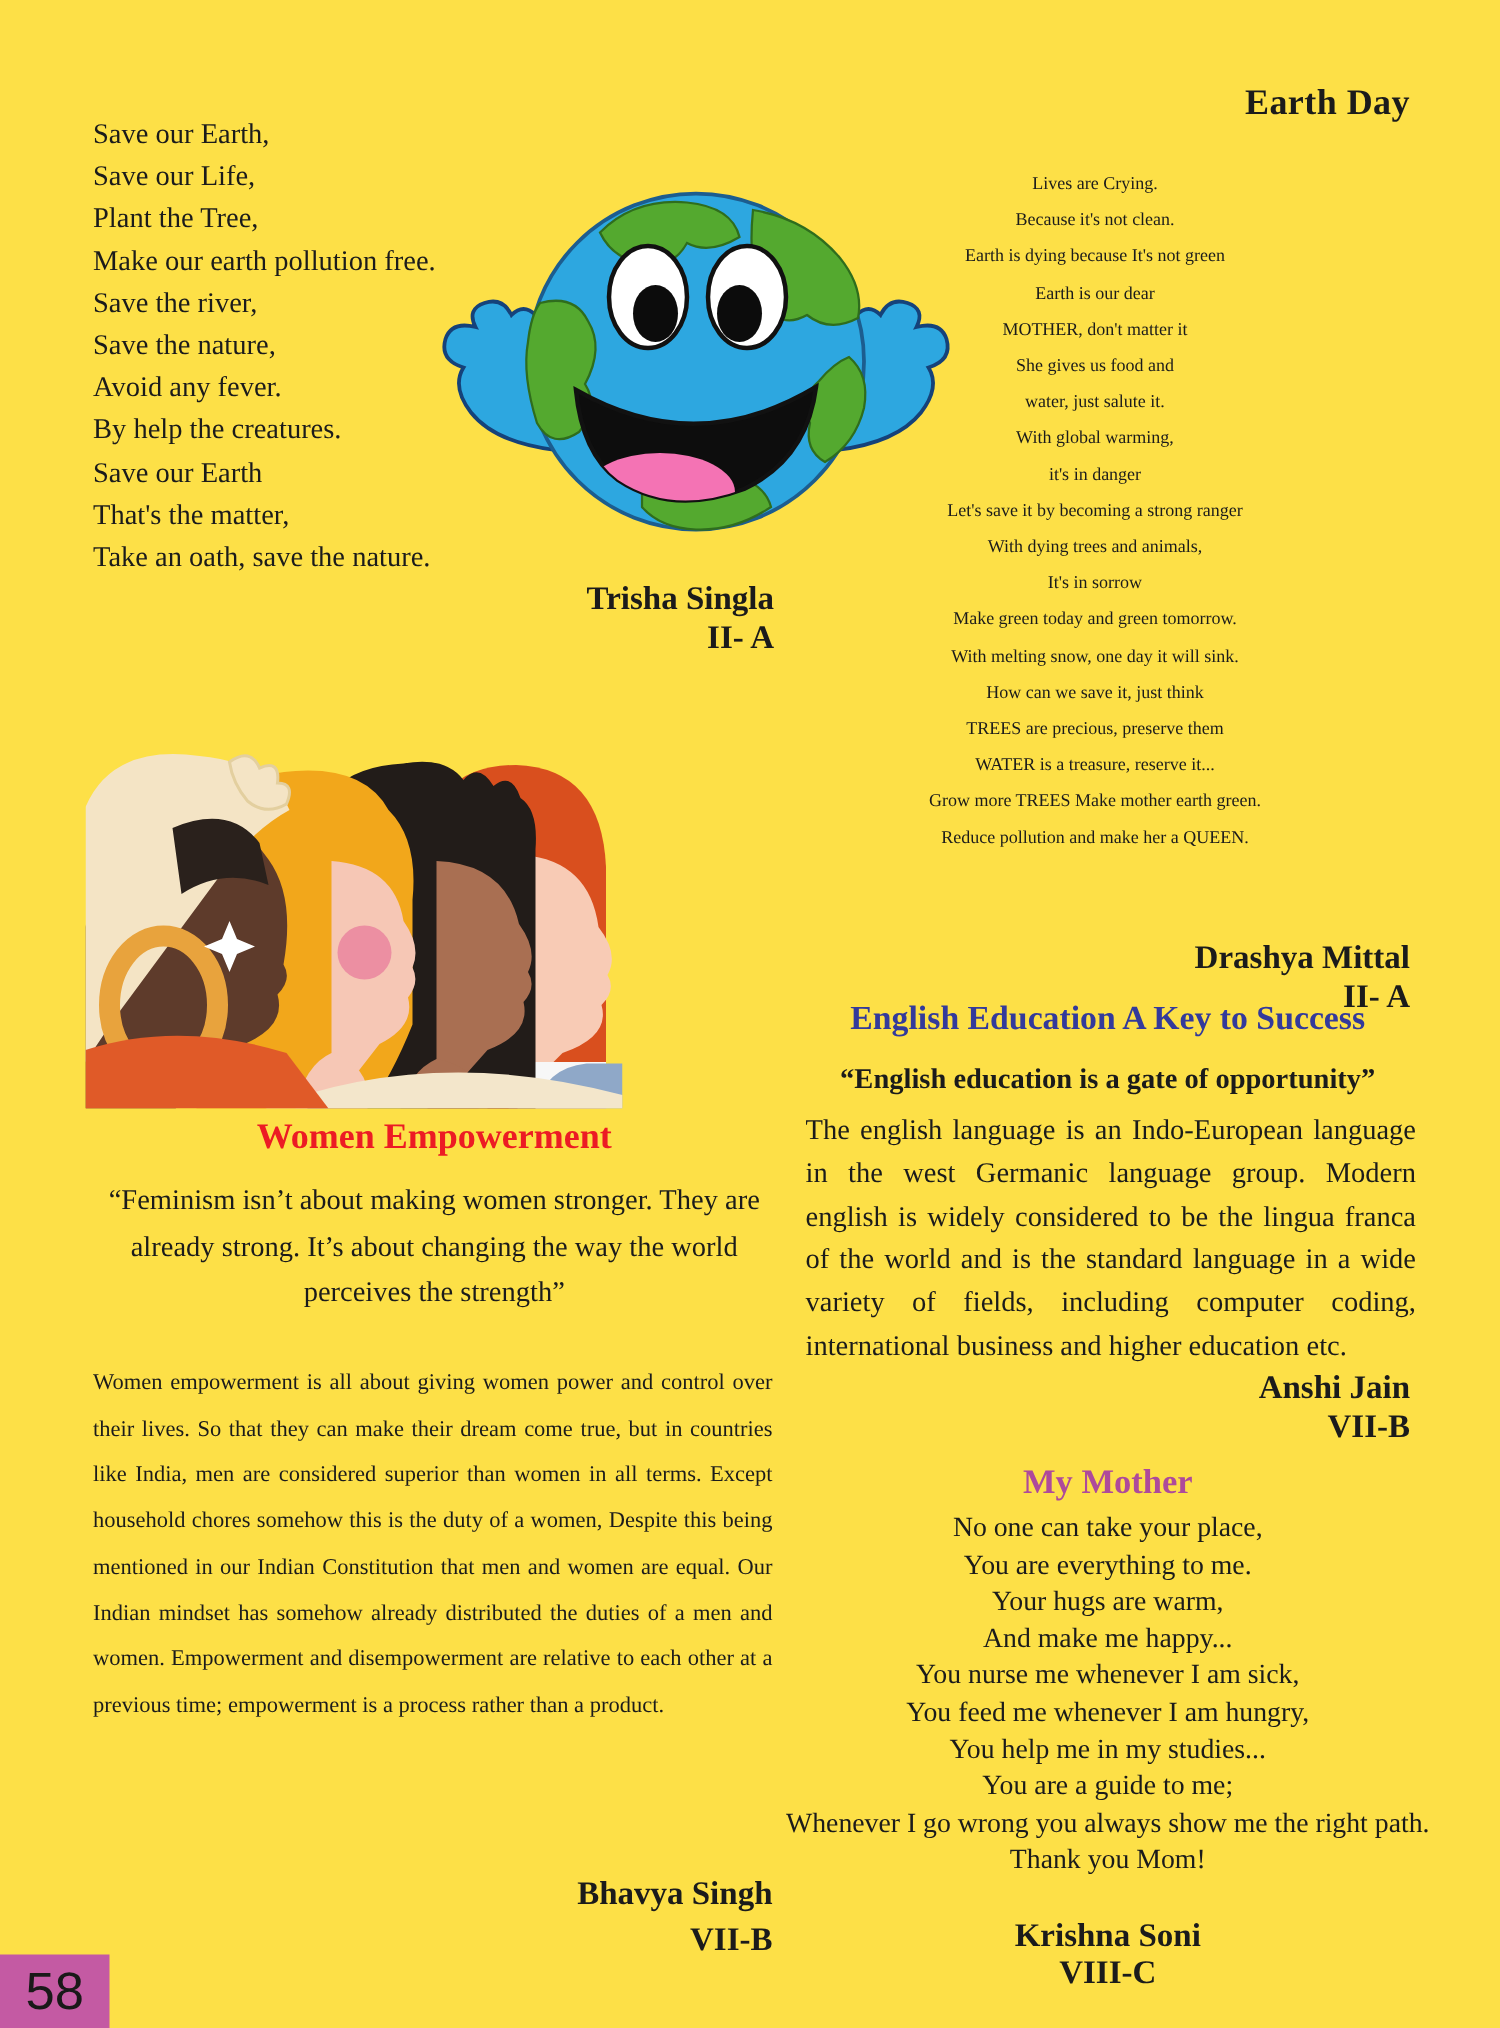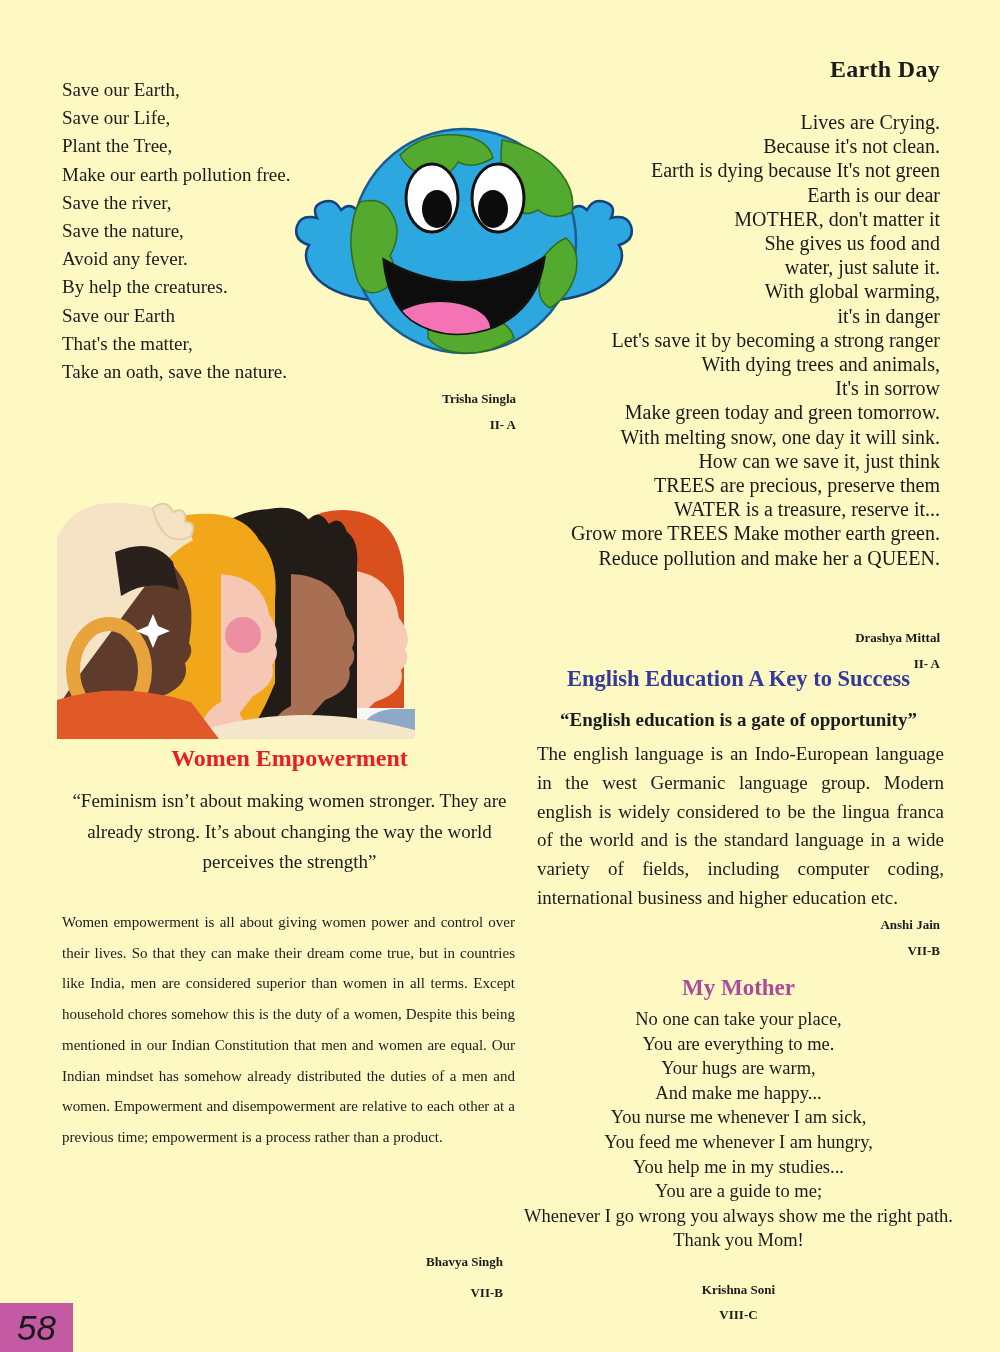--- a/index.html
+++ b/index.html
@@ -1,51 +1,51 @@
 <!DOCTYPE html>
 <html><head>
 <meta charset="utf-8">
 <style>
   html,body{margin:0;padding:0;}
   body{background:#ffffff;width:1000px;height:1352px;position:relative;
        font-family:"Liberation Serif","DejaVu Serif",serif;color:#1b1b1b;}
-  .page{position:absolute;inset:0;width:1000px;height:1352px;background:#fef9c3;overflow:hidden;}
+  .page{position:absolute;inset:0;width:1000px;height:1352px;background:#fde047;overflow:hidden;}
 
   .abs{position:absolute;}
 
   
   .poem-left{left:62px;top:76px;font-size:19px;line-height:28.2px;}
 
   
   .earth-fig{left:288px;top:110px;width:352px;height:262px;}
 
-  .author{font-weight:bold;font-size:13px;line-height:26px;}
+  .author{font-weight:bold;font-size:22px;line-height:26px;}
   .trisha{left:350px;top:386px;width:166px;text-align:right;}
 
   
   .earthday-title{right:60px;top:56px;font-size:24px;font-weight:bold;text-align:right;letter-spacing:.3px;}
-  .earthday-poem{right:60px;top:110px;width:420px;text-align:right;font-size:20px;line-height:24.2px;}
+  .earthday-poem{right:60px;top:110px;width:420px;text-align:center;font-size:12px;line-height:24.2px;}
   .drashya{right:60px;top:625px;width:200px;text-align:right;}
 
   .english-title{left:537px;top:646px;width:403px;text-align:center;font-size:22.5px;font-weight:bold;}
   .english-quote{left:537px;top:709px;width:403px;text-align:center;font-weight:bold;font-size:19px;}
   .english-body{left:537px;top:740px;width:407px;font-size:19px;line-height:28.8px;text-align:justify;}
   .anshi{right:60px;top:912px;width:200px;text-align:right;}
 
   .mymother-title{left:537px;top:975px;width:403px;text-align:center;font-size:23px;font-weight:bold;}
   .mymother-poem{left:517px;top:1007px;width:443px;text-align:center;font-size:18.5px;line-height:24.6px;}
   .krishna{left:517px;top:1277px;width:443px;text-align:center;}
   .krishna div{line-height:25px;}
 
   
   .women-fig{left:57px;top:478px;width:358px;height:261px;}
   .women-title{left:62px;top:745px;width:455px;text-align:center;font-size:24px;font-weight:bold;}
   .women-quote{left:62px;top:786px;width:455px;text-align:center;font-size:19px;line-height:30.6px;}
   .women-body{left:62px;top:907px;width:453px;font-size:15px;line-height:30.7px;text-align:justify;}
-  .bhavya{left:288px;top:1246px;width:215px;text-align:right;}
+  .bhavya{left:300px;top:1246px;width:215px;text-align:right;}
   .bhavya div{line-height:31px;}
 
   .page-badge{left:0;top:1303px;width:73px;height:49px;display:flex;align-items:center;justify-content:center;
       font-family:"Liberation Sans","DejaVu Sans",sans-serif;font-size:35px;color:#191919;}
 </style>
 </head>
 <body>
 
 <div class="page">
 
@@ -192,17 +192,17 @@
   </div>
 
   <div class="abs women-title" style="color:#ec1b24;">Women Empowerment</div>
   <div class="abs women-quote">“Feminism isn’t about making women stronger. They are already strong. It’s about changing the way the world perceives the strength”</div>
   <div class="abs women-body">Women empowerment is all about giving women power and control over their lives. So that they can make their dream come true, but in countries like India, men are considered superior than women in all terms. Except household chores somehow this is the duty of a women, Despite this being mentioned in our Indian Constitution that men and women are equal. Our Indian mindset has somehow already distributed the duties of a men and women. Empowerment and disempowerment are relative to each other at a previous time; empowerment is a process rather than a product.</div>
   <div class="abs author bhavya">
     <div>Bhavya Singh</div>
     <div>VII-B</div>
   </div>
 
-  <div class="abs page-badge" style="background:#c45aa3;font-style:italic;">
+  <div class="abs page-badge" style="background:#c45aa3;">
     <span>58</span>
   </div>
 
 </div>
 
 </body></html>

